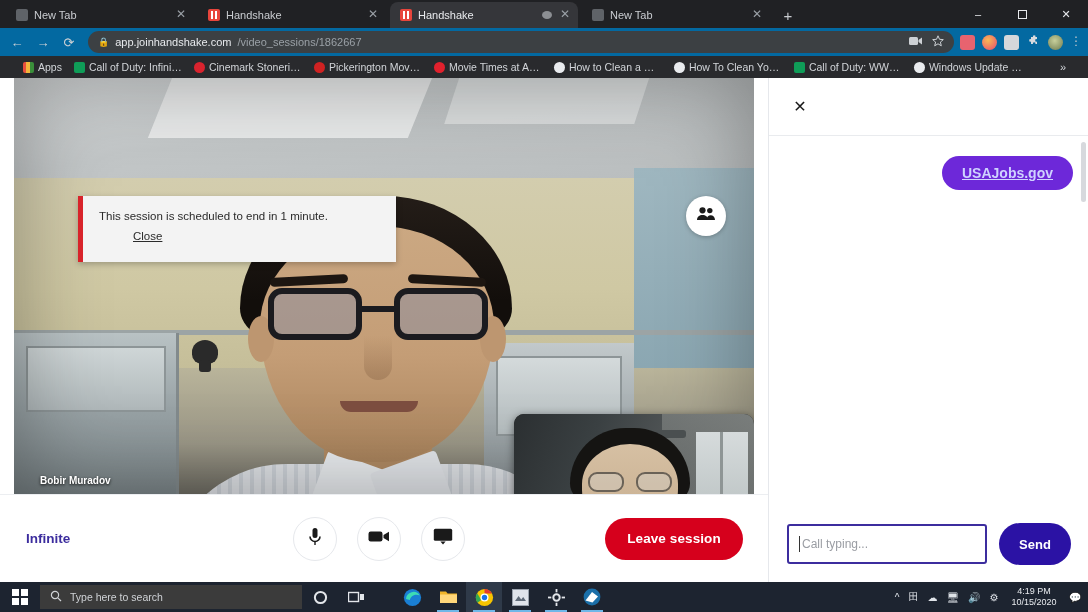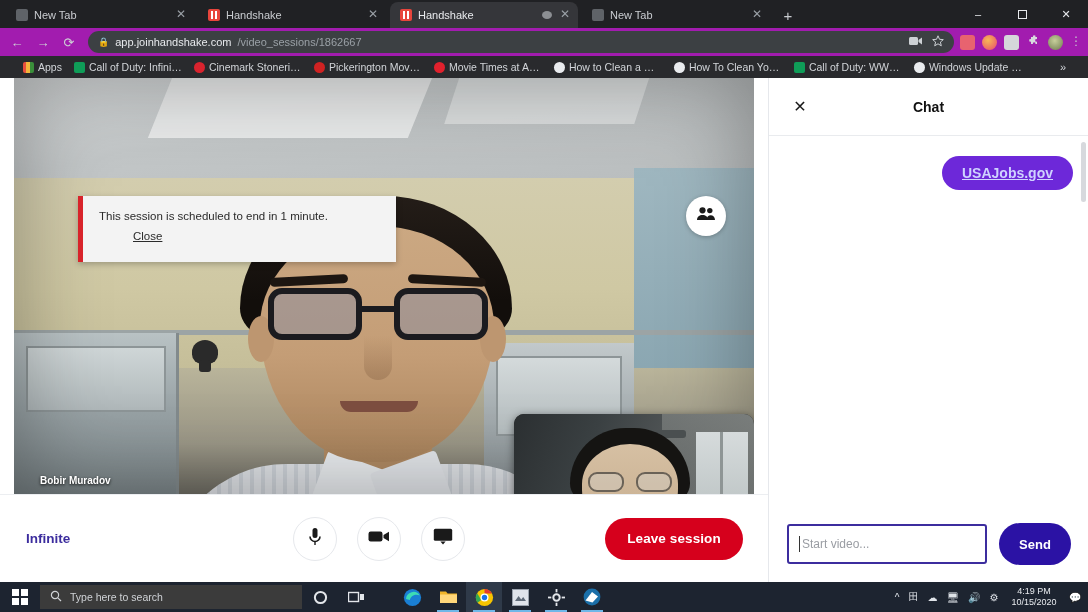--- a/index.html
+++ b/index.html
@@ -5,21 +5,21 @@
   * { box-sizing: border-box; margin: 0; padding: 0; }
   html, body {
     width: 1088px; height: 612px;
     overflow: hidden;
     background: #000;
     font-family: "Liberation Sans", sans-serif;
   }
   #app { position: relative; width: 1088px; height: 612px; }
 
   
-  .chrome { position: absolute; left:0; top:0; width:1088px; height:78px; background:#a21caf; }
+  .chrome { position: absolute; left:0; top:0; width:1088px; height:78px; background:#0369a1; }
 
   .tabstrip { position: relative; height: 28px; background:#202124; padding-left: 6px; }
   .tab {
     position:absolute; top:2px; height:26px;
     border-radius: 8px 8px 0 0;
     display:flex; align-items:center; gap:6px;
     padding: 0 6px 0 10px;
     font-size: 11px; color:#c9ccd0;
     white-space:nowrap; overflow:hidden;
   }
@@ -444,36 +444,35 @@
           </div>
         </div>
 
         <div class="leave-btn">Leave session</div>
       </div>
     </div>
 
     <div class="chat-col">
       <div class="chat-header">
         <div class="chat-close">✕</div>
-        <div class="chat-title">Chat</div>
       </div>
 
       <div class="chat-body">
         <div class="msg-row">
           <div class="bubble">
             <a href="#">USAJobs.gov</a>
           </div>
         </div>
       </div>
       <div class="chat-scroll"></div>
 
       <div class="chat-footer">
         <div class="chat-input">
           <span class="caret"></span>
-          <span>Start video...</span>
+          <span>Call typing...</span>
         </div>
         <div class="send-btn">Send</div>
       </div>
     </div>
   </div>
 
   <div class="taskbar">
     <div class="start-btn">
       <svg width="16" height="16" viewBox="0 0 16 16">
         <rect x="0" y="0" width="7" height="7" fill="#fff"></rect>

